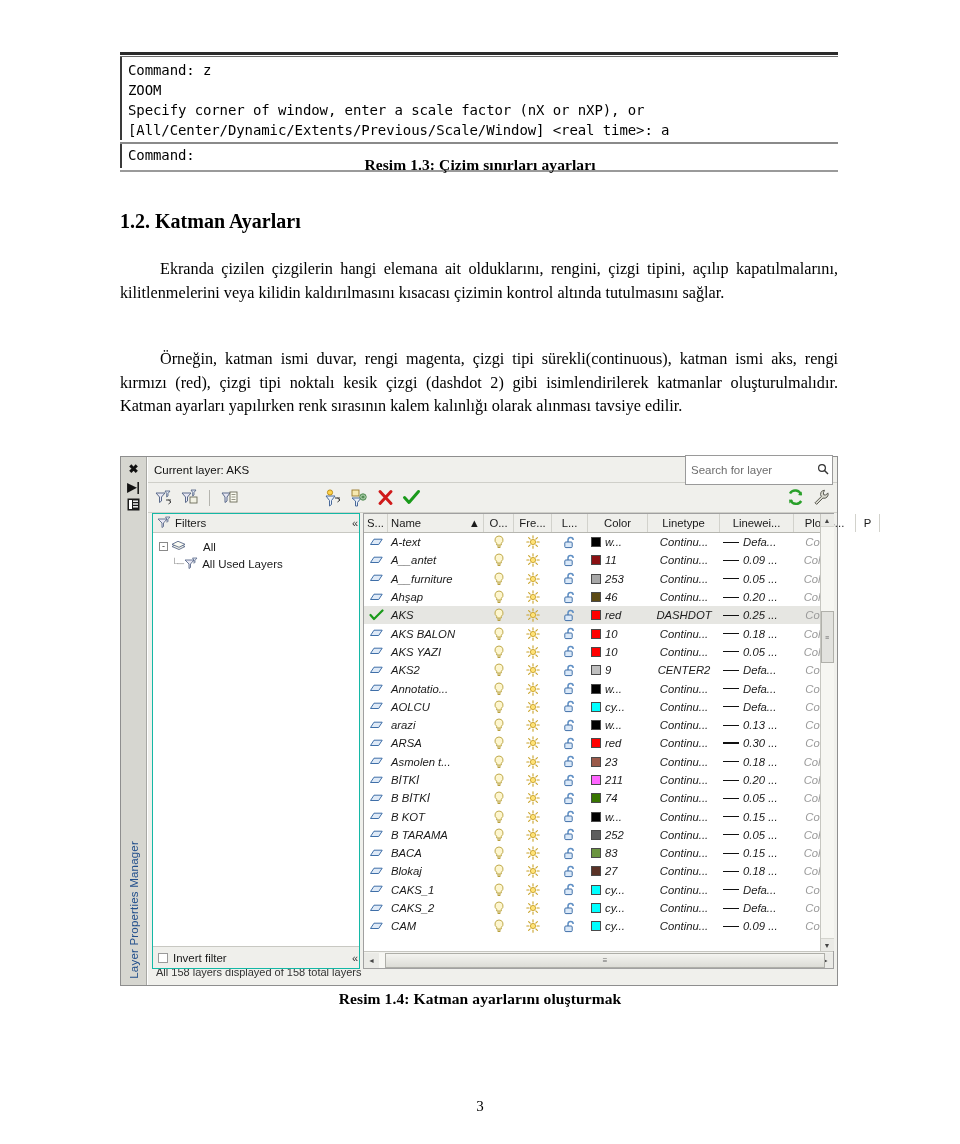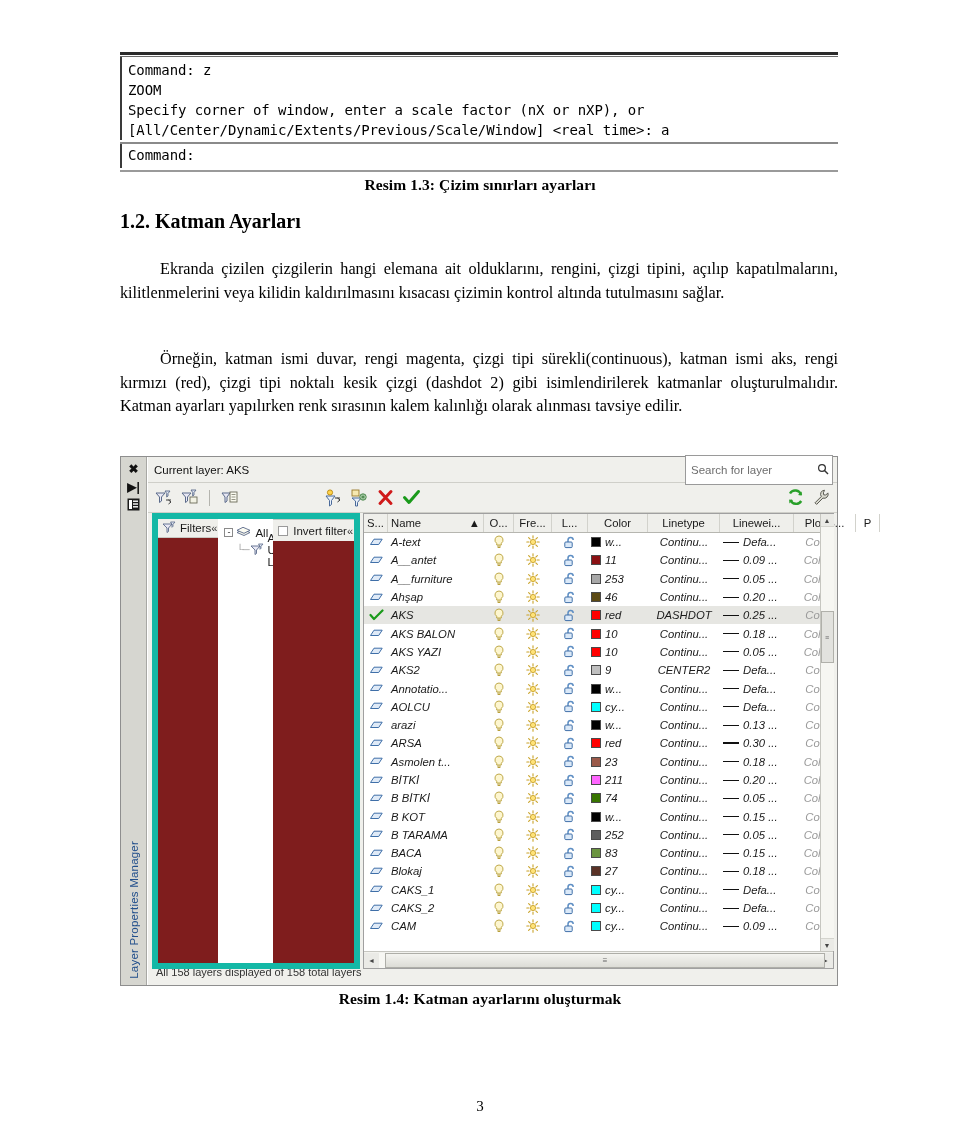--- a/index.html
+++ b/index.html
@@ -38,21 +38,21 @@
   }
   .cmd-rule-bot { height:2px; background:#9a9a9a; margin-top:2px; }
 
   
   .fig-caption {
     text-align:center;
     font-weight:bold;
     font-size:15.5px;
     letter-spacing:0.1px;
   }
-  #caption13 { position:absolute; left:0; right:0; top:176px; }
+  #caption13 { position:absolute; left:0; right:0; top:156px; }
   .heading {
     position:absolute; left:120px; top:210px;
     font-weight:bold; font-size:20px;
   }
   .para {
     position:absolute; left:120px; width:718px;
     font-size:16.2px; line-height:23.5px;
     text-align:justify;
     text-justify:inter-word;
   }
@@ -126,23 +126,23 @@
   .tool-gap { width:6px; }
   .vdiv { width:1px; height:16px; background:#b4b4ae; margin:0 3px; }
   .spacer { flex:1; }
 
   
   .lpm-body { flex:1; display:flex; min-height:0; padding:0 3px 0 4px; gap:3px; }
 
   
   .filters {
     width:208px; flex:0 0 208px;
-    display:flex; 
-    background:#7f1d1d;
-    border:6px solid #14b8a6;
+    display:flex; flex-direction:column;
+    background:#0c4a6e;
+    border:1px solid #14b8a6;
     min-height:0;
   }
   .filters-head {
     height:19px; display:flex; align-items:center;
     padding:0 3px 0 4px;
     background:#efefeb;
     border-bottom:1px solid #c8c8c2;
     font-size:11.5px;
   }
   .filters-head .lbl { margin-left:4px; flex:1; }
@@ -413,21 +413,21 @@
         </div>
         <div class="filters-tree">
           <div class="tnode">
             <span class="tbox">-</span>
             <span>
               <svg width="16" height="12" viewBox="0 0 16 12">
                   <path d="M1 6.5l6-3 7 3-6 3z" fill="#f4f4ea" stroke="#5a6a8a" stroke-width=".9"></path>
                   <path d="M1 4.3l6-3 7 3-6 3z" fill="#fbfbf2" stroke="#5a6a8a" stroke-width=".9"></path>
                 </svg>
             </span>
-            <span style="margin-left:3px">All</span>
+            <span style="margin-left:16px">All</span>
           </div>
           <div class="tnode tchild">
             <span class="dotline">└─</span>
             <span>
               <svg width="15" height="12" viewBox="0 0 15 12">
                   <path d="M1 3h9l-3.5 4v3.5L5 11.5V7z" fill="#e8e8f4" stroke="#5a6a8a" stroke-width=".9"></path>
                   <path d="M8.5 1h4.5l-2 2.3v2L10 6.3V3.3z" fill="#dfe6f2" stroke="#5a6a8a" stroke-width=".8"></path>
                 </svg>
             </span>
             <span style="margin-left:3px">All Used Layers</span>

